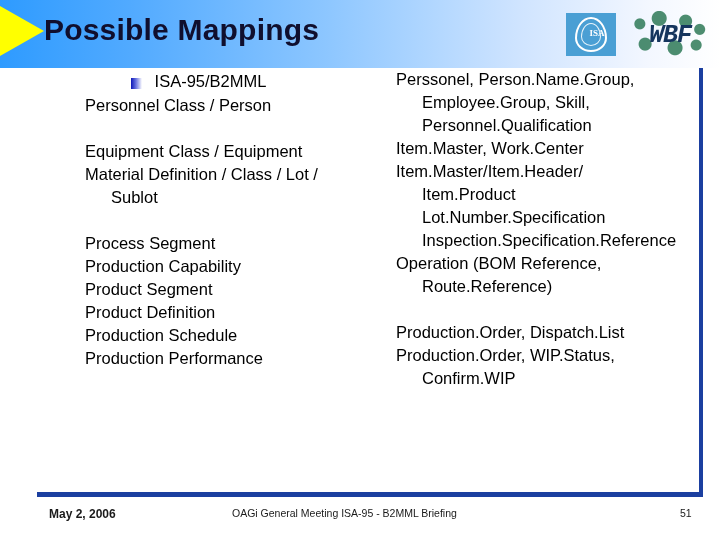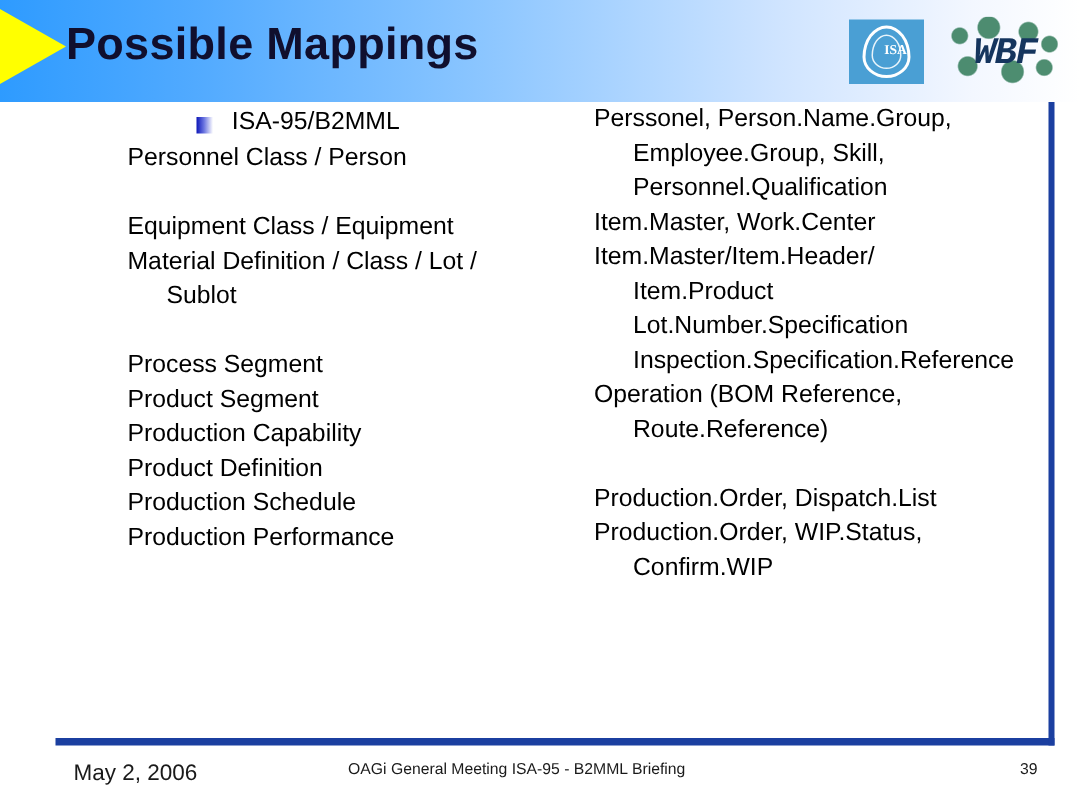--- a/index.html
+++ b/index.html
@@ -105,21 +105,21 @@
     margin-left:46px;
   }
   .row .ind{display:block;padding-left:26px;}
   .spacer{display:block;}
   .col-right .row{padding-left:1px;}
 
   
   #footer{
     position:absolute;left:0;top:505px;width:720px;height:30px;
   }
-  #footer-date{position:absolute;left:49px;top:2px;font-size:15px;color:#1a1a1a;}
+  #footer-date{position:absolute;left:49px;top:2px;font-size:12px;color:#1a1a1a;font-weight:bold;}
   #footer-center{position:absolute;left:232px;top:2px;font-size:10.5px;color:#1a1a1a;white-space:nowrap;}
   #footer-page{position:absolute;left:680px;top:2px;font-size:10.5px;color:#1a1a1a;}
 </style>
 </head>
 <body>
 
 <div id="header">
   <div id="yellow-arrow"></div>
   <div id="page-title">Possible Mappings</div>
 
@@ -157,24 +157,24 @@
             <span style="display: block;">Material Definition / Class / Lot /</span>
             <span class="ind">Sublot</span>
           </div>
           <div class="row">
             <span class="spacer">&nbsp;</span>
           </div>
           <div class="row">
             <span style="display: block;">Process Segment</span>
           </div>
           <div class="row">
+            <span style="display: block;">Production Capability</span>
+          </div>
+          <div class="row">
             <span style="display: block;">Product Segment</span>
-          </div>
-          <div class="row">
-            <span style="display: block;">Production Capability</span>
           </div>
           <div class="row">
             <span style="display: block;">Product Definition</span>
           </div>
           <div class="row">
             <span style="display: block;">Production Schedule</span>
           </div>
           <div class="row">
             <span style="display: block;">Production Performance</span>
           </div>
@@ -213,14 +213,14 @@
           </div>
         </div>
     </div>
 
   </div>
 </div>
 
 <div id="footer">
   <div id="footer-date">May 2, 2006</div>
   <div id="footer-center">OAGi General Meeting ISA-95 - B2MML Briefing</div>
-  <div id="footer-page">39</div>
+  <div id="footer-page">51</div>
 </div>
 
 </body></html>

